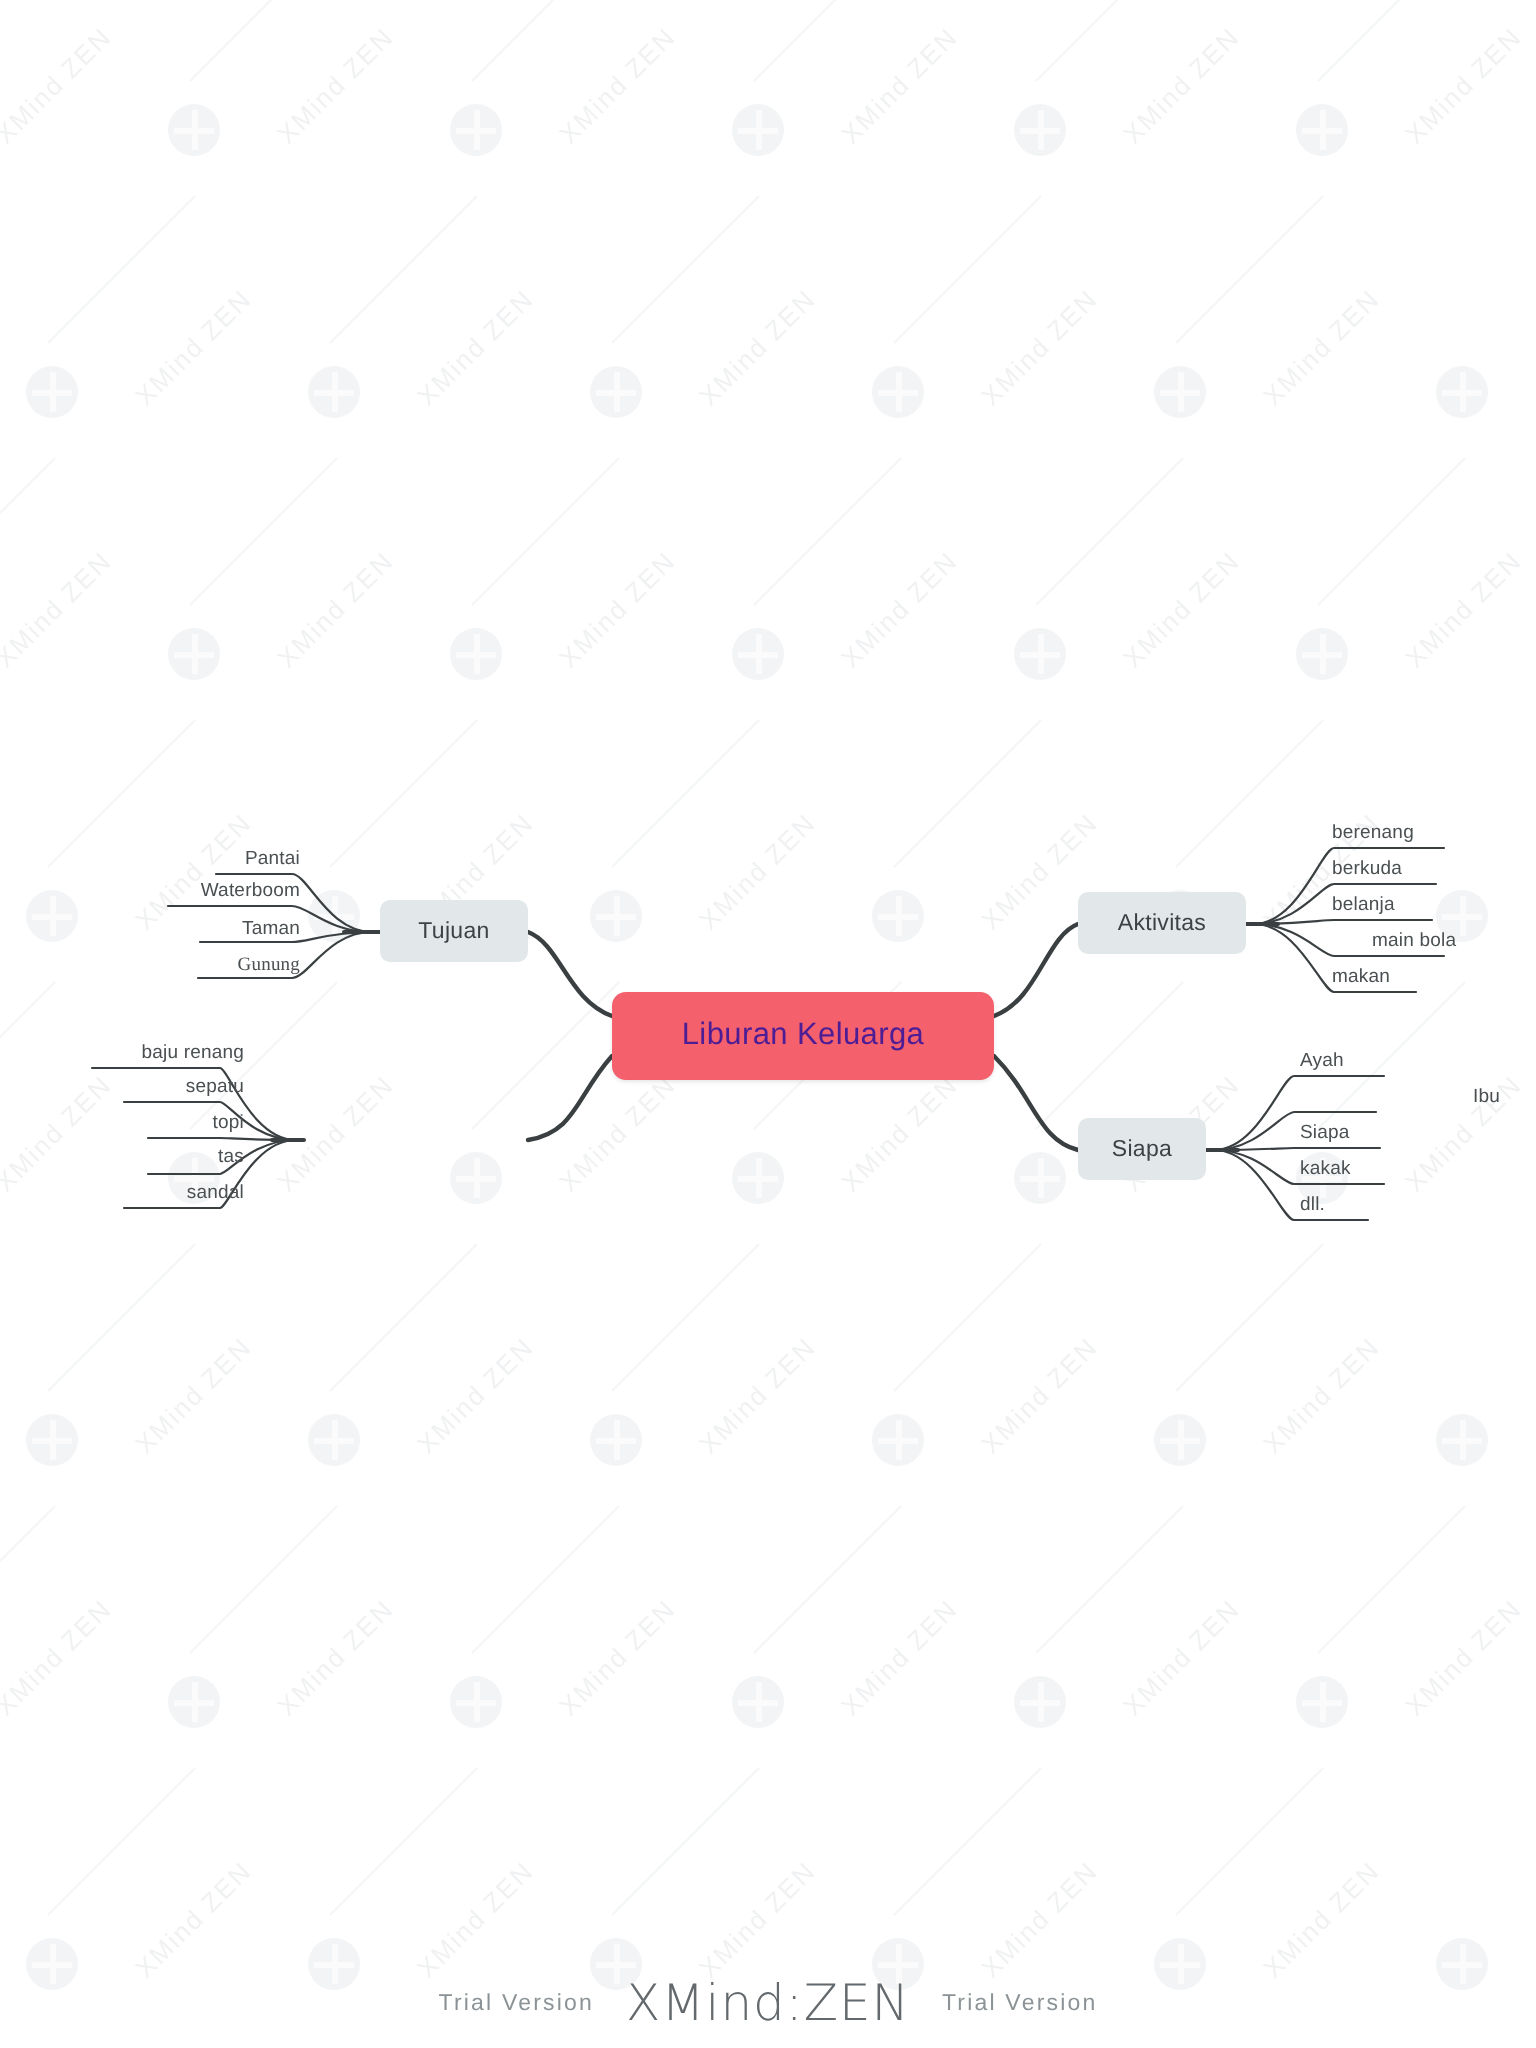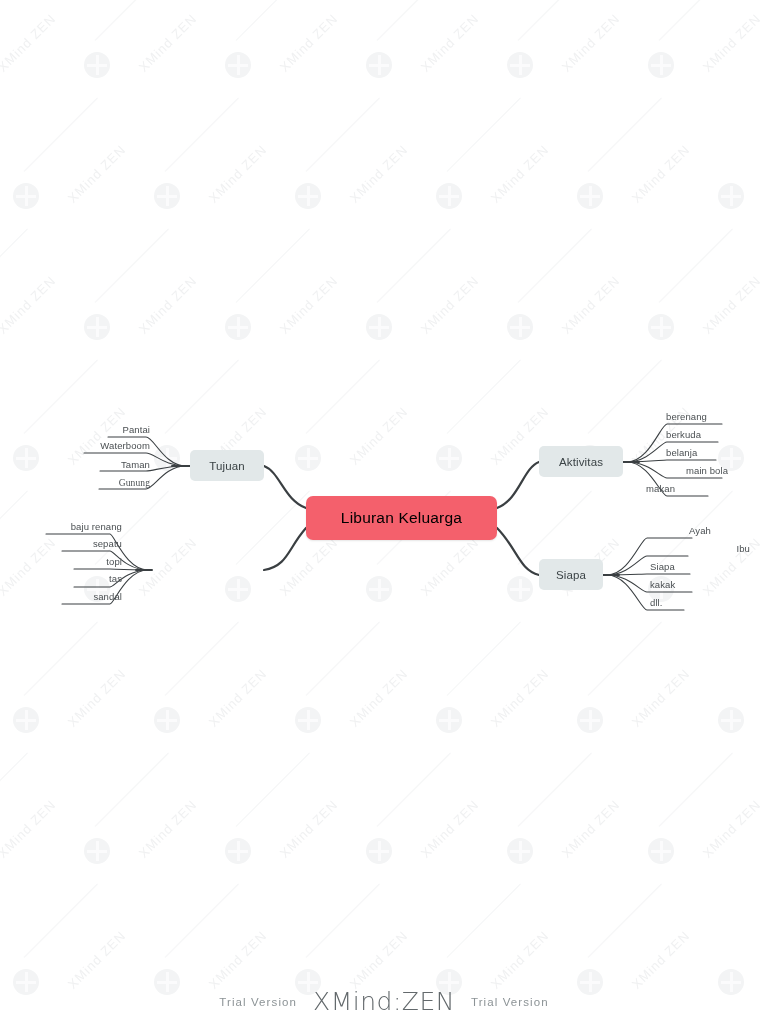--- a/index.html
+++ b/index.html
@@ -96,21 +96,21 @@
   .node {
     position: absolute;
     box-sizing: border-box;
     display: flex;
     align-items: center;
     justify-content: center;
     white-space: nowrap;
   }
   .node-central {
     background: #f4606c;
-    color: #000000;
+    color: #4c1d95;
     border-radius: 7px;
     font-size: 15.5px;
     letter-spacing: .2px;
     box-shadow: 0 1px 2px rgba(0,0,0,.10);
   }
   .node-branch {
     background: #e2e8e9;
     color: #3b4346;
     border-radius: 5px;
     font-size: 11.5px;
@@ -455,23 +455,23 @@
     <div class="node-leaf leaf-left" style="left:18px; top:521px; width:104px;">baju renang</div>
     <div class="node-leaf leaf-left" style="left:18px; top:538px; width:104px;">sepatu</div>
     <div class="node-leaf leaf-left" style="left:18px; top:556px; width:104px;">topi</div>
     <div class="node-leaf leaf-left" style="left:18px; top:573px; width:104px;">tas</div>
     <div class="node-leaf leaf-left" style="left:18px; top:591px; width:104px;">sandal</div>
 
     <div class="node-leaf leaf-right" style="left:666px; top:411px; width:100px;">berenang</div>
     <div class="node-leaf leaf-right" style="left:666px; top:429px; width:100px;">berkuda</div>
     <div class="node-leaf leaf-right" style="left:666px; top:447px; width:100px;">belanja</div>
     <div class="node-leaf leaf-right" style="left:666px; top:465px; width:100px;padding-left:20px;">main bola</div>
-    <div class="node-leaf leaf-right" style="left:646px; top:483px; width:100px;">makan</div>
-
-    <div class="node-leaf leaf-right" style="left:650px; top:525px; width:100px;text-align:center;">Ayah</div>
+    <div class="node-leaf leaf-right" style="left:666px; top:483px; width:100px;">makan</div>
+
+    <div class="node-leaf leaf-right" style="left:650px; top:525px; width:100px;">Ayah</div>
     <div class="node-leaf leaf-right" style="left:650px; top:543px; width:100px;text-align:right;">Ibu</div>
     <div class="node-leaf leaf-right" style="left:650px; top:561px; width:100px;">Siapa</div>
     <div class="node-leaf leaf-right" style="left:650px; top:579px; width:100px;">kakak</div>
     <div class="node-leaf leaf-right" style="left:650px; top:597px; width:100px;">dll.</div>
 
   </div>
 
   <div id="footer">
     <span class="trial-text">Trial Version</span>
     <span class="brand-text">XMind:ZEN</span>

